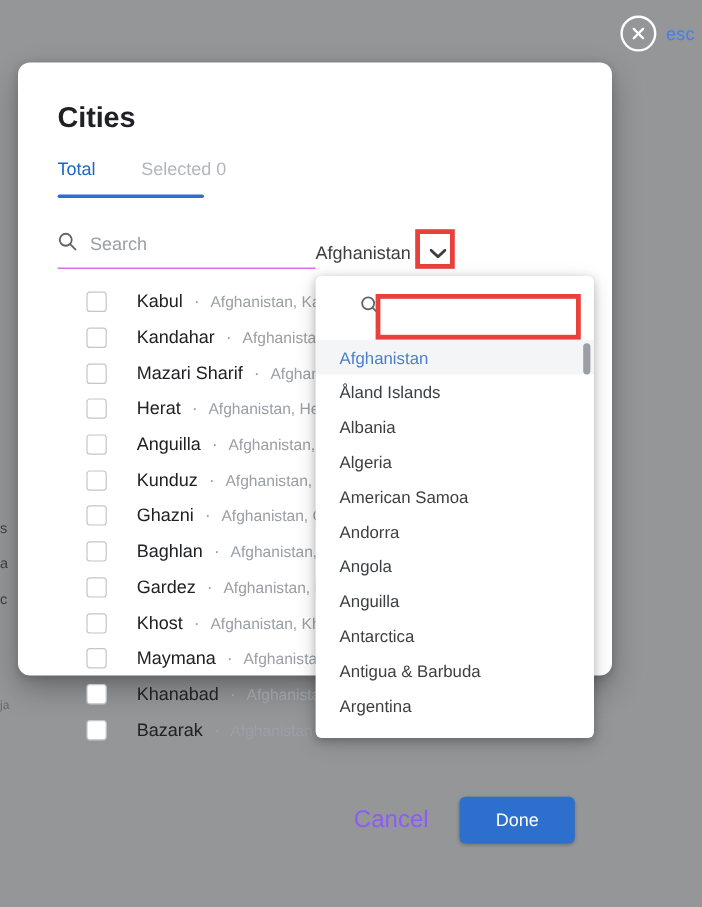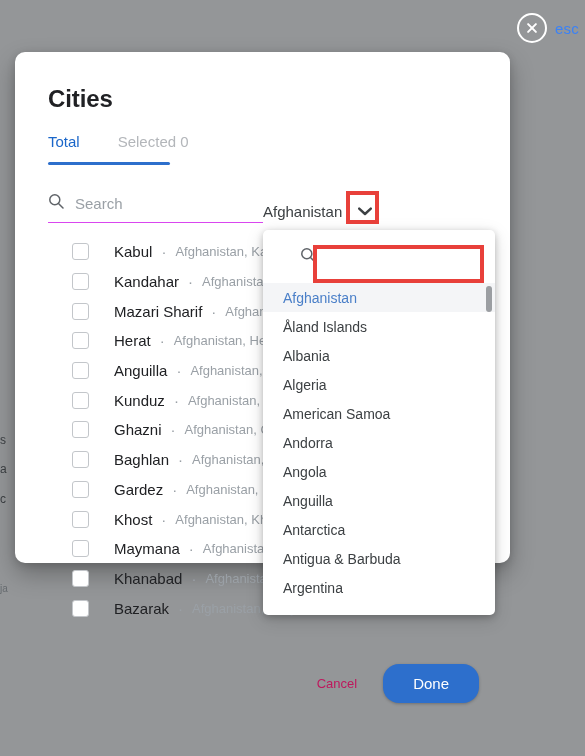--- a/index.html
+++ b/index.html
@@ -315,29 +315,29 @@
     display: flex;
     justify-content: flex-end;
     align-items: center;
     gap: 22px;
     padding-right: 31px;
   }
   #cancel-button {
     background: none;
     border: none;
     font-family: inherit;
-    font-size: 13px;
-    color: #be185d;
+    font-size: 20px;
+    color: #8b5cf6;
     cursor: pointer;
     padding: 7px 4px;
   }
   #done-button {
     background: #2d6fcc;
     border: none;
-    border-radius: 16px;
+    border-radius: 5px;
     font-family: inherit;
     font-size: 15px;
     color: #ffffff;
     cursor: pointer;
     padding: 11px 30px;
     box-shadow: 0 1px 3px rgba(0,0,0,0.25);
   }
 </style>
 </head>
 <body>

